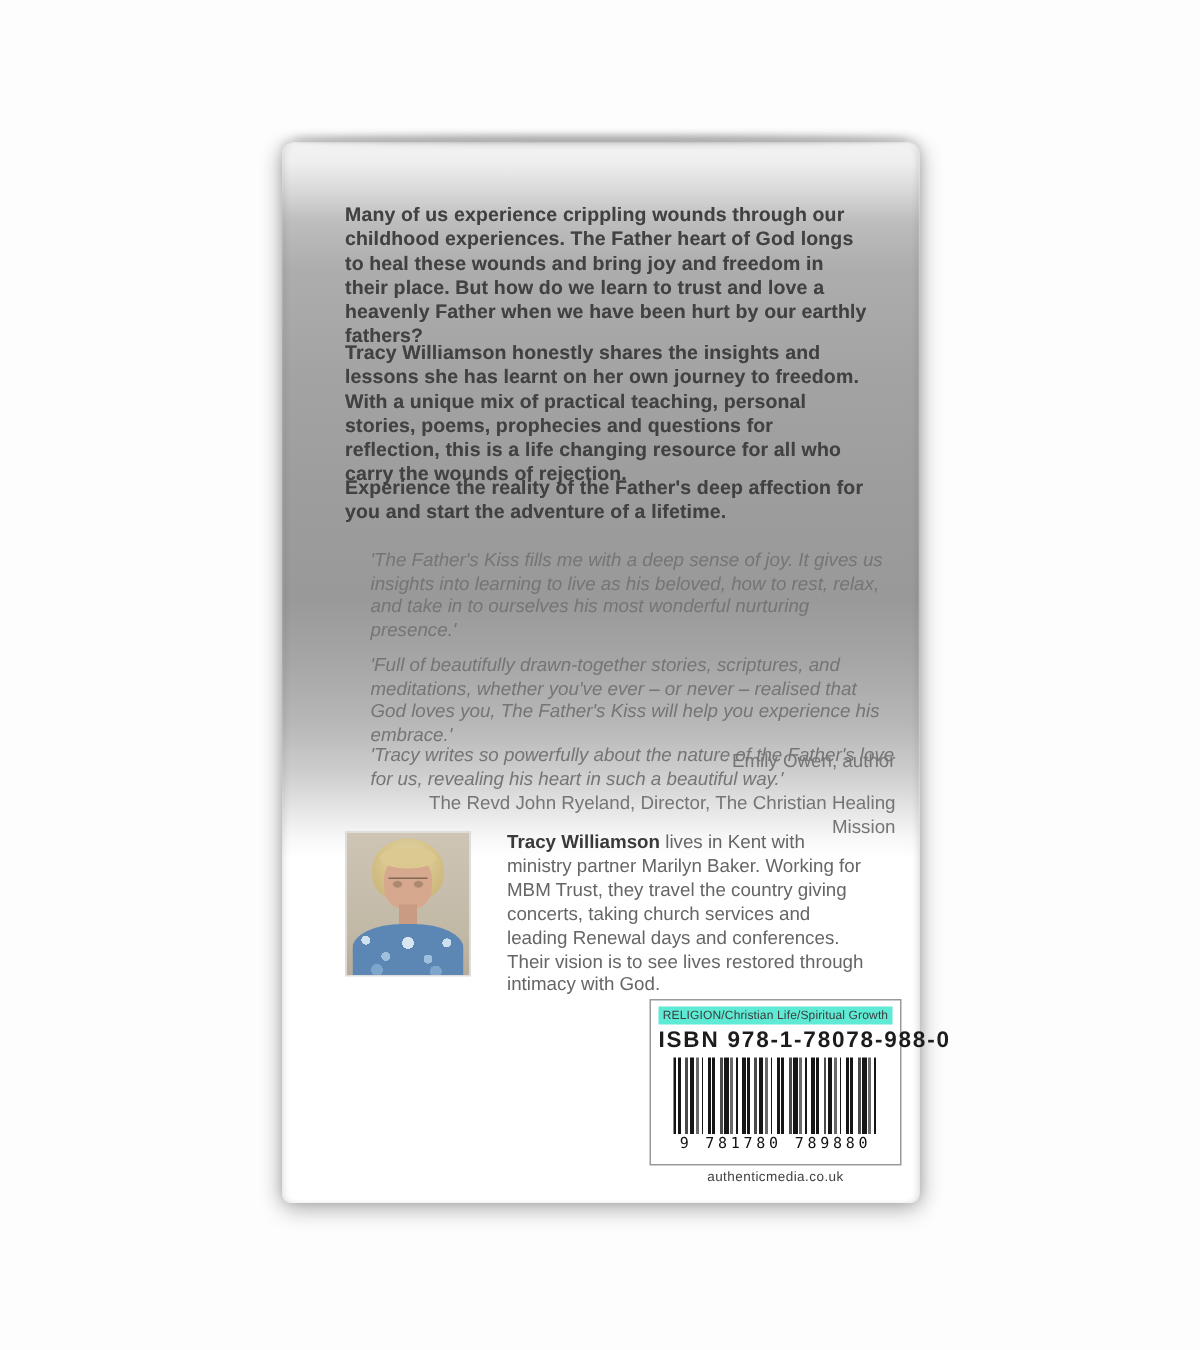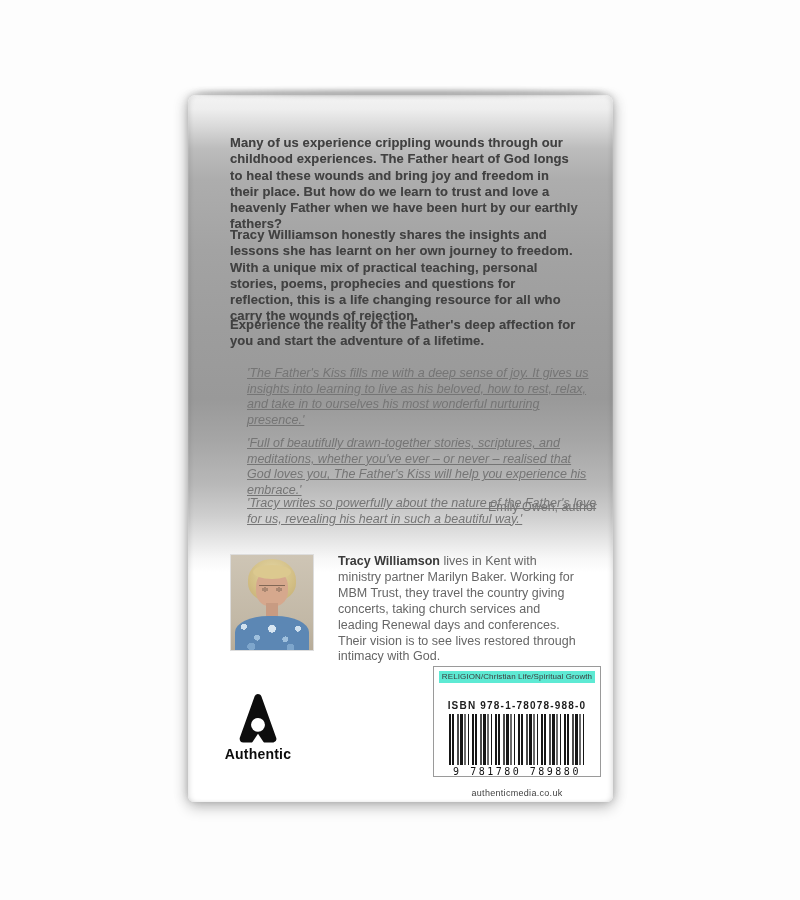--- a/index.html
+++ b/index.html
@@ -30,21 +30,21 @@
   }
 
   .col{position:absolute;left:42px;width:350px;}
 
   .blurb{color:#414141;font-weight:bold;font-size:13px;line-height:16.3px;letter-spacing:.1px;text-shadow:0 0 .4px rgba(0,0,0,.25);}
   .blurb-1{top:40px;}
   .blurb-2{top:132px;}
   .blurb-3{top:222px;}
 
   .quote{color:#757575;font-size:12.5px;line-height:15.7px;padding-left:17px;}
-  .quote .qtext{font-style:italic;display:block;text-decoration:underline;}
+  .quote .qtext{font-style:italic;display:block;}
   .quote .qattr{display:block;text-align:right;margin-top:1px;}
   .quote-1{top:271px;}
   .quote-2{top:341px;}
   .quote-3{top:401px;}
 
   
   .bio{top:459px;display:flex;gap:24px;}
   .photo{position:relative;width:82px;height:95px;flex:0 0 82px;border:1px solid #ddd;
          background:linear-gradient(180deg,#cec5b5 0%,#c2b8a6 70%,#b7ac99 100%);overflow:hidden;}
   .p-hair{position:absolute;top:4px;left:17px;width:48px;height:42px;border-radius:50% 50% 42% 42%;
@@ -74,21 +74,21 @@
   
   .logo{position:absolute;left:28px;top:598px;width:84px;text-align:center;}
   .logo svg{display:block;margin:0 auto;}
   .logo-word{margin-top:1px;font-size:14px;font-weight:bold;color:#0d0d0d;letter-spacing:.2px;}
 
   
   .bcbox{position:absolute;left:245px;top:571px;width:168px;height:111px;background:#fff;
          border:1px solid #9a9a9a;box-sizing:border-box;padding:4px 5px;text-align:center;}
   .bc-cat{background:#5eead4;color:#3c3c3c;font-size:8px;line-height:12px;height:12px;
           white-space:nowrap;overflow:hidden;letter-spacing:.1px;}
-  .bc-isbn{margin-top:17px;font-size:10px;font-weight:bold;color:#1c1c1c;letter-spacing:1.2px;white-space:nowrap;}
+  .bc-isbn{margin-top:2px;font-size:15px;font-weight:bold;color:#1c1c1c;letter-spacing:1.2px;white-space:nowrap;}
   .bc-bars{margin:3px 10px 0 10px;height:51px;
     background:repeating-linear-gradient(90deg,
       #161616 0 2px, #fff 2px 3px, #161616 3px 5px, #fff 5px 8px,
       #4a4a4a 8px 10px, #fff 10px 11px, #161616 11px 14px, #fff 14px 15px,
       #6a6a6a 15px 17px, #fff 17px 19px, #161616 19px 20px, #fff 20px 23px);}
   .bc-digits{margin-top:1px;font-family:"DejaVu Sans Mono",monospace;font-size:10px;color:#111;
              letter-spacing:2.5px;white-space:nowrap;}
   .bc-url{margin-top:11px;font-size:9px;color:#3f3f3f;letter-spacing:.3px;}
 
   .abs{position:absolute;}
@@ -105,42 +105,35 @@
 
     <div class="col abs quote quote-1">
       <span class="qtext">'The Father's Kiss fills me with a deep sense of joy. It gives us insights into learning to live as his beloved, how to rest, relax, and take in to ourselves his most wonderful nurturing presence.'</span>
     </div>
     <div class="col abs quote quote-2">
       <span class="qtext">'Full of beautifully drawn-together stories, scriptures, and meditations, whether you've ever – or never – realised that God loves you, The Father's Kiss will help you experience his embrace.'</span>
       <span class="qattr">Emily Owen, author</span>
     </div>
     <div class="col abs quote quote-3">
       <span class="qtext">'Tracy writes so powerfully about the nature of the Father's love for us, revealing his heart in such a beautiful way.'</span>
+      <span class="qattr">The Revd John Ryeland, Director, The Christian Healing Mission</span>
     </div>
 
     <div class="col abs bio">
       <div class="photo">
         <div class="p-hair"></div>
         <div class="p-face"></div>
         <div class="p-fringe"></div>
         <div class="p-glasses"></div>
         <div class="p-neck"></div>
         <div class="p-body"></div>
       </div>
       <div class="bio-text"><b>Tracy Williamson</b><span> lives in Kent with ministry partner Marilyn Baker.  Working for MBM Trust, they travel the country giving concerts, taking church services and leading Renewal days and conferences. Their vision is to see lives restored through intimacy with God.</span></div>
     </div>
 
-    <div class="logo">
-      <svg width="44" height="52" viewBox="0 0 60 70" aria-hidden="true">
-        <polygon points="30,6 50,62 10,62" fill="#0d0d0d" stroke="#0d0d0d" stroke-width="10" stroke-linejoin="round"></polygon>
-        <circle cx="30" cy="43" r="9.5" fill="#ffffff"></circle>
-        <path d="M30,55 L40,70 L20,70 Z" fill="#ffffff"></path>
-      </svg>
-      <div class="logo-word">Authentic</div>
-    </div>
 
     <div class="bcbox">
       <div class="bc-cat">RELIGION/Christian Life/Spiritual Growth</div>
       <div class="bc-isbn">ISBN 978-1-78078-988-0</div>
       <div class="bc-bars"></div>
       <div class="bc-digits">9 781780 789880</div>
       <div class="bc-url">authenticmedia.co.uk</div>
     </div>
 
   </div>

